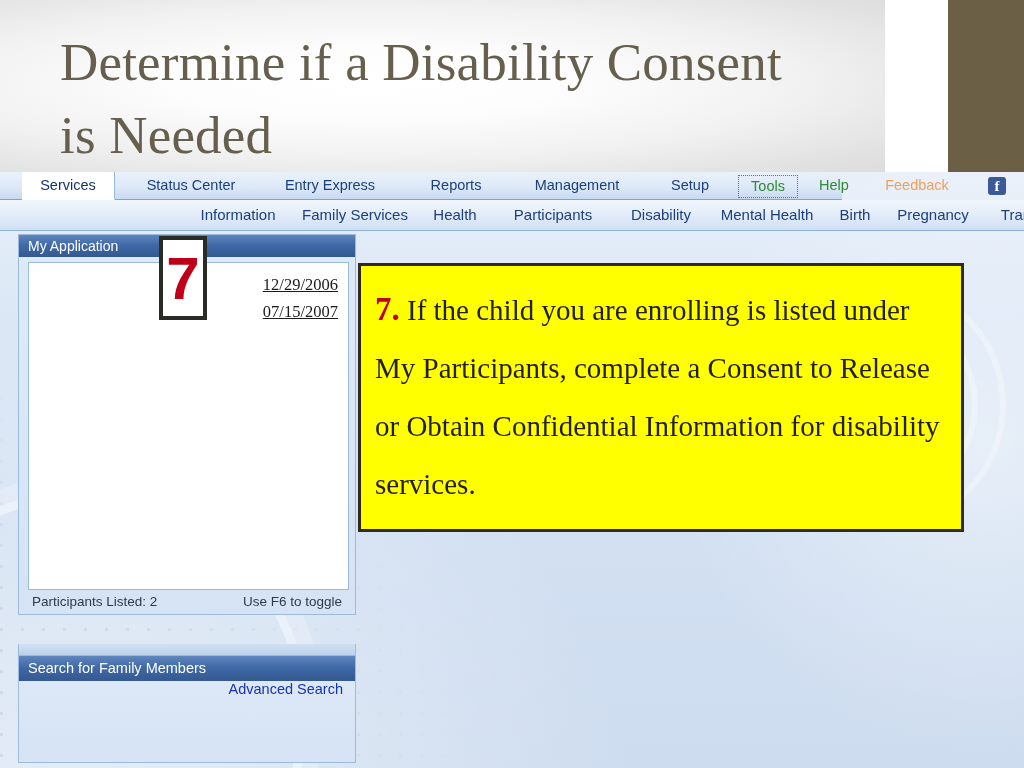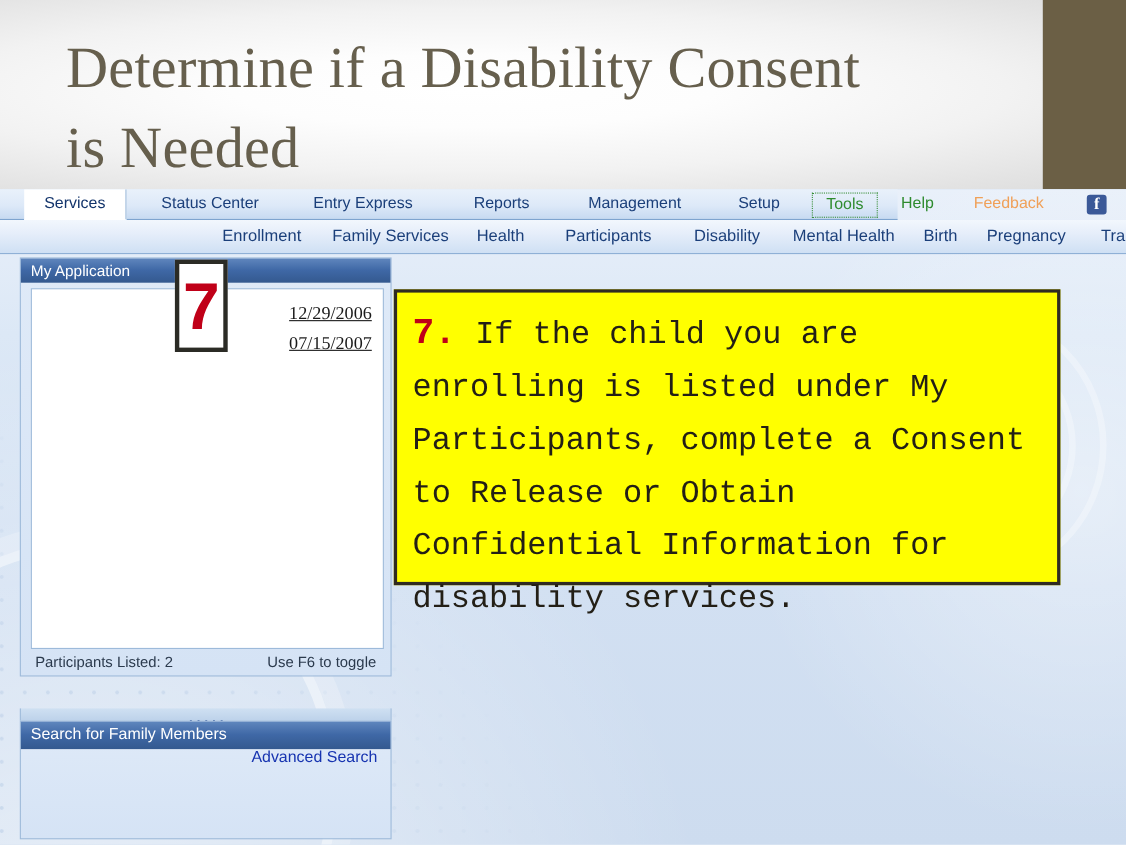--- a/index.html
+++ b/index.html
@@ -18,22 +18,23 @@
     position: relative;
     width: 1024px;
     height: 768px;
     overflow: hidden;
   }
 
   
   .title-band {
     position: absolute;
     left: 0; top: 0;
-    width: 1024px; height: 172px;
+    width: 848px; height: 172px;
     background: radial-gradient(ellipse at 42% 48%, #ffffff 0%, #fdfdfd 26%, #f2f2f2 58%, #e3e3e3 85%, #dcdcdc 100%);
+    padding-left: 37px;
   }
   .title-accent-bar {
     position: absolute;
     left: 948px; top: 0;
     width: 76px; height: 172px;
     background: #6b5f45;
   }
   .slide-title {
     position: absolute;
     left: 60px; top: 26px;
@@ -97,20 +98,21 @@
   .wc3 { left: 60px; top: 60px; width: 118px; height: 118px; border-color: rgba(255,255,255,0.34); }
   .wc4 { left: 86px; top: 86px; width: 66px; height: 66px; border-color: rgba(176,198,225,0.34); }
 
   
   .nav1 {
     position: absolute;
     left: 0; top: 0;
     width: 816px; height: 27px;
     background: linear-gradient(180deg, #e9f1fb 0%, #dde9f8 55%, #c7daf1 100%);
     border-bottom: 1px solid #7ea4cf;
+    padding-left: 26px;
   }
   .nav1 .tab {
     position: absolute;
     top: 0; height: 27px;
     line-height: 27px;
     font-size: 14.5px;
     color: #1b3f7a;
     text-align: center;
     white-space: nowrap;
   }
@@ -309,23 +311,23 @@
     position: absolute;
     left: 358px; top: 263px;
     width: 606px; height: 269px;
     background: #ffff00;
     border: 3px solid #2f2b22;
     box-sizing: border-box;
     padding: 14px 14px 0 14px;
   }
   .callout p {
     margin: 0;
-    font-family: Liberation Mono, monospace;
+    font-family: Liberation Serif, serif;
     font-size: 29px;
-    line-height: 48px;
+    line-height: 58px;
     color: #231f16;
   }
   .callout .num {
     color: #c00018;
     font-weight: bold;
     font-size: 33px;
   }
 </style>
 </head>
 <body>
@@ -358,21 +360,21 @@
       <div class="tab" style="left:408px;width:96px;">Reports</div>
       <div class="tab" style="left:516px;width:122px;">Management</div>
       <div class="tab" style="left:652px;width:76px;">Setup</div>
       <div class="tab tools" style="left:738px;width:58px;">Tools</div>
       <div class="tab help" style="left:810px;width:48px;">Help</div>
       <div class="tab feedback" style="left:872px;width:90px;">Feedback</div>
       <div class="fb-icon">f</div>
     </div>
 
     <div class="nav2">
-      <div class="sub" style="left:188px;width:100px;">Enrollment</div>
+      <div class="sub" style="left:188px;width:100px;">Information</div>
       <div class="sub" style="left:290px;width:130px;">Family Services</div>
       <div class="sub" style="left:422px;width:66px;">Health</div>
       <div class="sub" style="left:490px;width:126px;">Participants</div>
       <div class="sub" style="left:618px;width:86px;">Disability</div>
       <div class="sub" style="left:706px;width:122px;">Mental Health</div>
       <div class="sub" style="left:830px;width:50px;">Birth</div>
       <div class="sub" style="left:882px;width:102px;">Pregnancy</div>
       <div class="sub" style="left:986px;width:60px;">Tran</div>
     </div>
 

